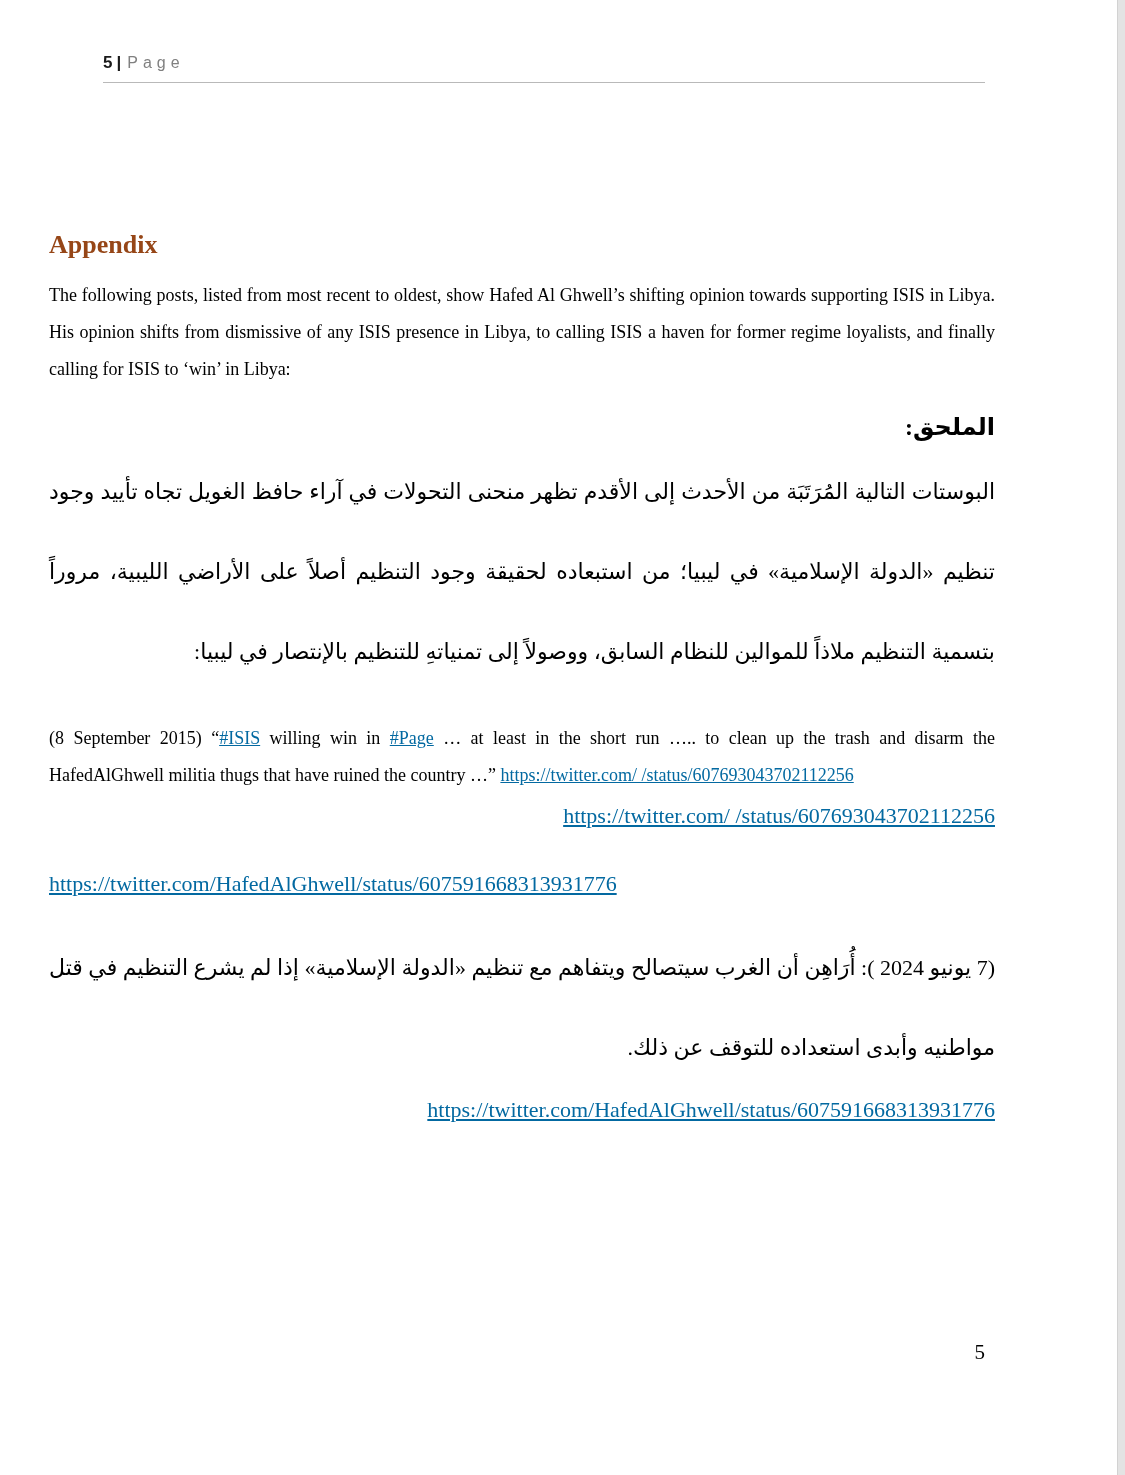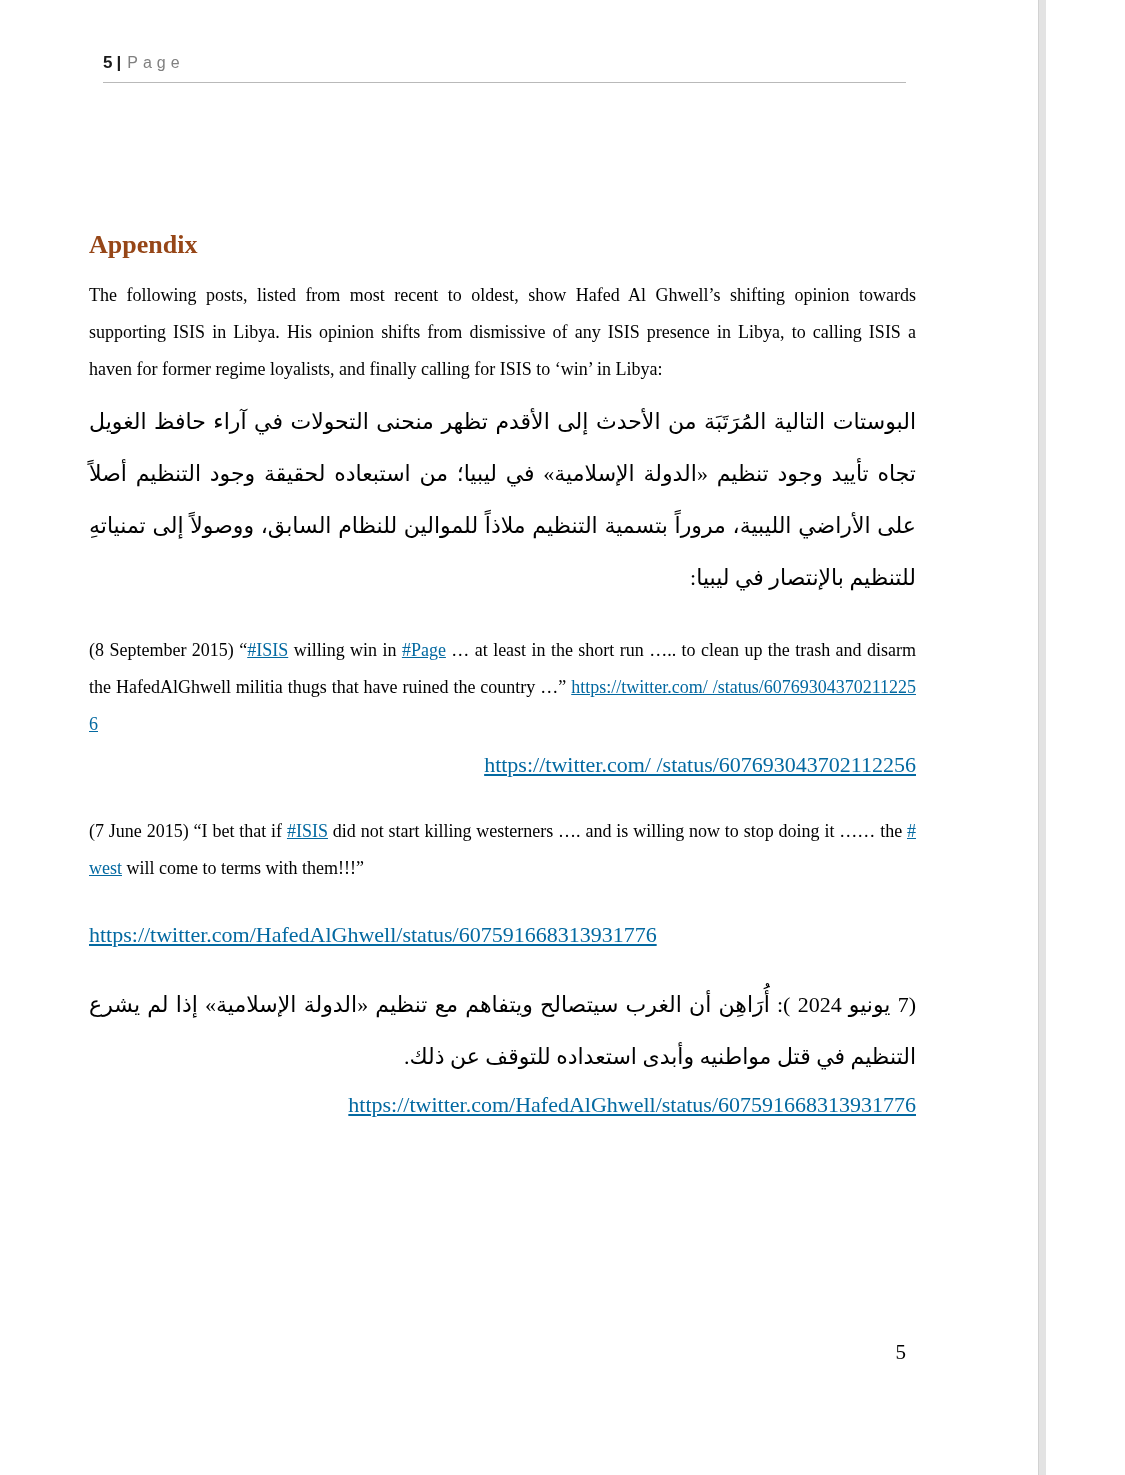--- a/index.html
+++ b/index.html
@@ -1,50 +1,50 @@
 <!DOCTYPE html>
 <html><head>
 <meta charset="utf-8">
 <style>
   * { margin:0; padding:0; box-sizing:border-box; }
   html,body { background:#ffffff; }
   body {
     width:1125px; height:1475px; position:relative; overflow:hidden;
     font-family:"Liberation Serif","DejaVu Serif",serif; color:#000;
   }
-  .page { width:1046px; height:1475px; position:relative; background:#fff; }
+  .page { width:1125px; height:1475px; position:relative; background:#fff; }
 
   
   .header {
     margin:0 140px 0 103px;
     padding:52px 0 8px 0;
     border-bottom:1px solid #b9b9b9;
     font-family:"Liberation Sans","DejaVu Sans",sans-serif;
     font-size:17px; line-height:22px;
   }
   .header .hnum, .header .hsep { font-weight:bold; color:#1a1a1a; }
   .header .hsep { margin:0 6px 0 4px; }
   .header .hlabel { color:#808080; letter-spacing:5px; font-size:16px; }
 
   
-  .content { margin:0 130px 0 89px; }
+  .content { margin:0 130px 0 49px; }
 
   .appendix-title {
     margin-top:146px;
     font-size:26px; font-weight:bold; color:#964617;
     line-height:32px;
   }
 
   .en { font-size:18px; line-height:37px; text-align:justify; }
   .intro { margin-top:16px; }
 
   .ar {
     direction:rtl;
     font-family:"Liberation Serif","DejaVu Sans",serif;
-    font-size:22px; line-height:52px; text-align:justify;
+    font-size:22px; line-height:80px; text-align:justify;
   }
   .ar-heading {
     direction:rtl; text-align:right;
     font-family:"Liberation Serif","DejaVu Sans",serif;
     font-size:24px; font-weight:bold; line-height:34px;
     margin-top:22px;
   }
   .ar-intro { margin-top:8px; }
 
   .post-en { margin-top:28px; }
@@ -75,29 +75,29 @@
 <div class="page">
 
   <div class="header"><span class="hnum">5</span><span class="hsep">|</span><span class="hlabel">Page</span></div>
 
   <div class="content">
 
     <h1 class="appendix-title">Appendix</h1>
 
     <p class="en intro">The following posts, listed from most recent to oldest, show Hafed Al Ghwell’s shifting opinion towards supporting ISIS in Libya. His opinion shifts from dismissive of any ISIS presence in Libya, to calling ISIS a haven for former regime loyalists, and finally calling for ISIS to ‘win’ in Libya:</p>
 
+    <h2 class="ar-heading">الملحق:</h2>
 
     <p class="ar ar-intro">البوستات التالية المُرَتَبَة من الأحدث إلى الأقدم تظهر منحنى التحولات في آراء حافظ الغويل تجاه تأييد وجود تنظيم «الدولة الإسلامية» في ليبيا؛ من استبعاده لحقيقة وجود التنظيم أصلاً على الأراضي الليبية، مروراً بتسمية التنظيم ملاذاً للموالين للنظام السابق، ووصولاً إلى تمنياتهِ للتنظيم بالإنتصار في ليبيا:</p>
 
     <p class="en post-en"><span>(8 September 2015) “</span><a class="link">#ISIS</a><span> willing win in </span><a class="link">#Page</a><span> … at least in the short run ….. to clean up the trash and disarm the HafedAlGhwell militia thugs that have ruined the country …” </span><a class="link">https://twitter.com/ /status/607693043702112256</a></p>
 
 
     <p class="link-line-right"><a class="link">https://twitter.com/ /status/607693043702112256</a></p>
 
-    <p class="en post-en"><span>(7 June 2015) “I bet that if </span><a class="link">#ISIS</a><span> did not start killing westerners …. and is willing now to stop doing it …… the </span><a class="link">#west</a><span> will come to terms with them!!!”</span></p>
 
     <p class="link-line-left"><a class="link">https://twitter.com/HafedAlGhwell/status/607591668313931776</a></p>
 
     <p class="ar post-ar">(7 يونيو 2024 ): أُرَاهِن أن الغرب سيتصالح ويتفاهم مع تنظيم «الدولة الإسلامية» إذا لم يشرع التنظيم في قتل مواطنيه وأبدى استعداده للتوقف عن ذلك.</p>
 
     <p class="link-line-right"><a class="link">https://twitter.com/HafedAlGhwell/status/607591668313931776</a></p>
 
   </div>
 
   <div class="footer"><span>5</span></div>

